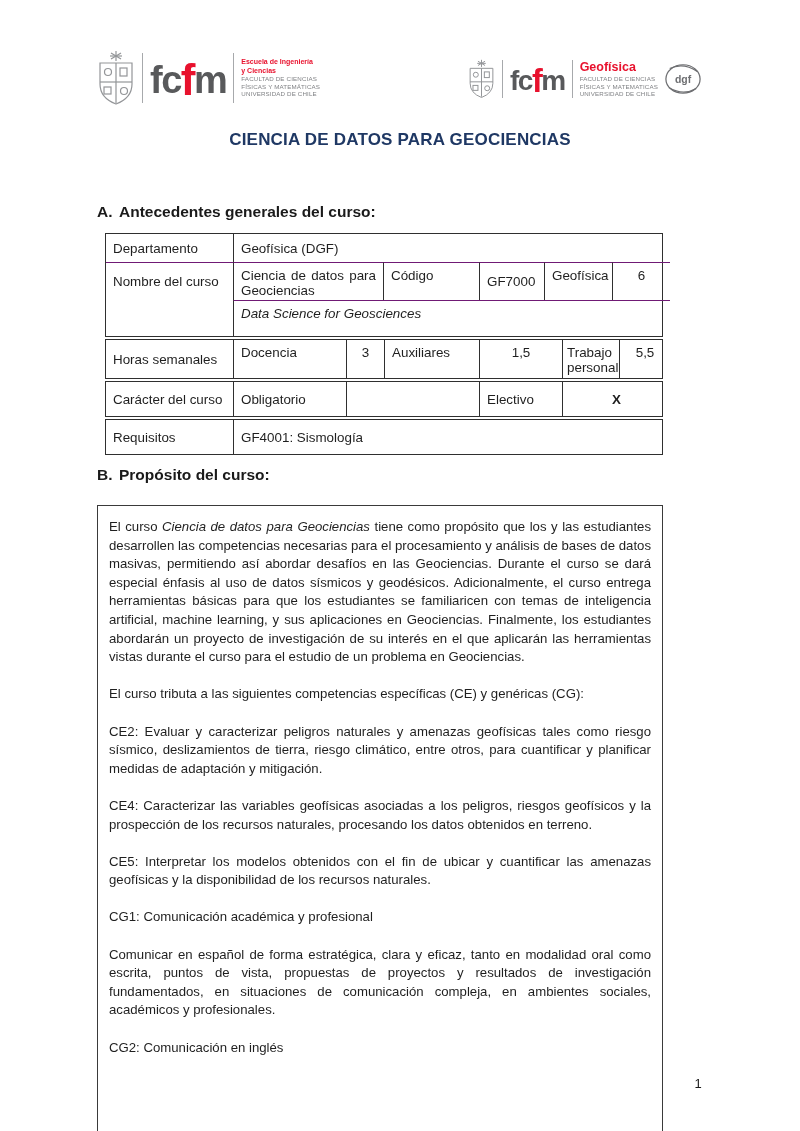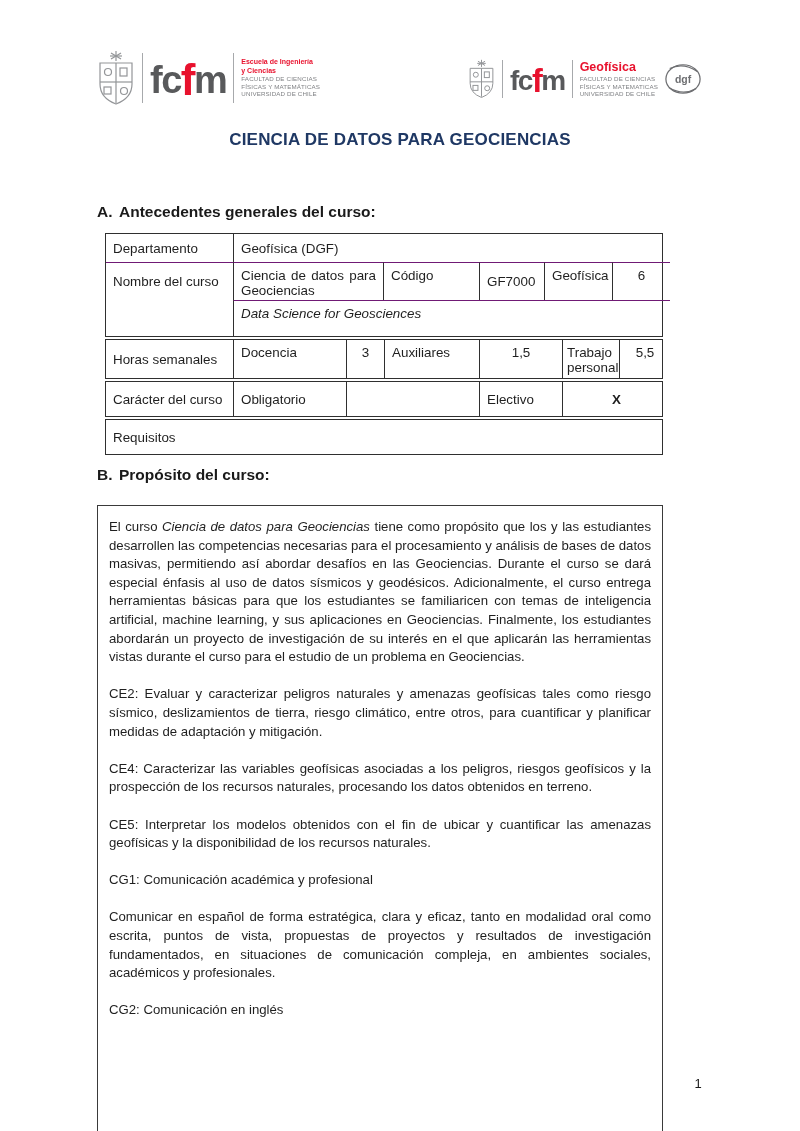--- a/index.html
+++ b/index.html
@@ -174,31 +174,33 @@
     <div class="band band3">
       <div class="cell">Carácter del curso</div>
       <div class="cell bl">Obligatorio</div>
       <div class="cell bl"></div>
       <div class="cell bl">Electivo</div>
       <div class="cell bl ctr-h bold">X</div>
     </div>
 
     <div class="band band4">
       <div class="cell">Requisitos</div>
+      <div class="cell bl">GF4001: Sismología</div>
     </div>
 
   </div>
 
   <div class="sec-heading heading-b">
     <span class="marker">B.</span>
     <span>Propósito del curso:</span>
   </div>
 
   <div class="purpose-box">
     <p><span>El curso </span><span class="italic">Ciencia de datos para Geociencias</span><span> tiene como propósito que los y las estudiantes desarrollen las competencias necesarias para el procesamiento y análisis de bases de datos masivas, permitiendo así abordar desafíos en las Geociencias. Durante el curso se dará especial énfasis al uso de datos sísmicos y geodésicos. Adicionalmente, el curso entrega herramientas básicas para que los estudiantes se familiaricen con temas de inteligencia artificial, machine learning, y sus aplicaciones en Geociencias. Finalmente, los estudiantes abordarán un proyecto de investigación de su interés en el que aplicarán las herramientas vistas durante el curso para el estudio de un problema en Geociencias.</span></p>
+    <p>El curso tributa a las siguientes competencias específicas (CE) y genéricas (CG):</p>
     <p>CE2: Evaluar y caracterizar peligros naturales y amenazas geofísicas tales como riesgo sísmico, deslizamientos de tierra, riesgo climático, entre otros, para cuantificar y planificar medidas de adaptación y mitigación.</p>
     <p>CE4: Caracterizar las variables geofísicas asociadas a los peligros, riesgos geofísicos y la prospección de los recursos naturales, procesando los datos obtenidos en terreno.</p>
     <p>CE5: Interpretar los modelos obtenidos con el fin de ubicar y cuantificar las amenazas geofísicas y la disponibilidad de los recursos naturales.</p>
     <p>CG1: Comunicación académica y profesional</p>
     <p>Comunicar en español de forma estratégica, clara y eficaz, tanto en modalidad oral como escrita, puntos de vista, propuestas de proyectos y resultados de investigación fundamentados, en situaciones de comunicación compleja, en ambientes sociales, académicos y profesionales.</p>
     <p>CG2: Comunicación en inglés</p>
   </div>
 
   <div class="page-number">1</div>
 

